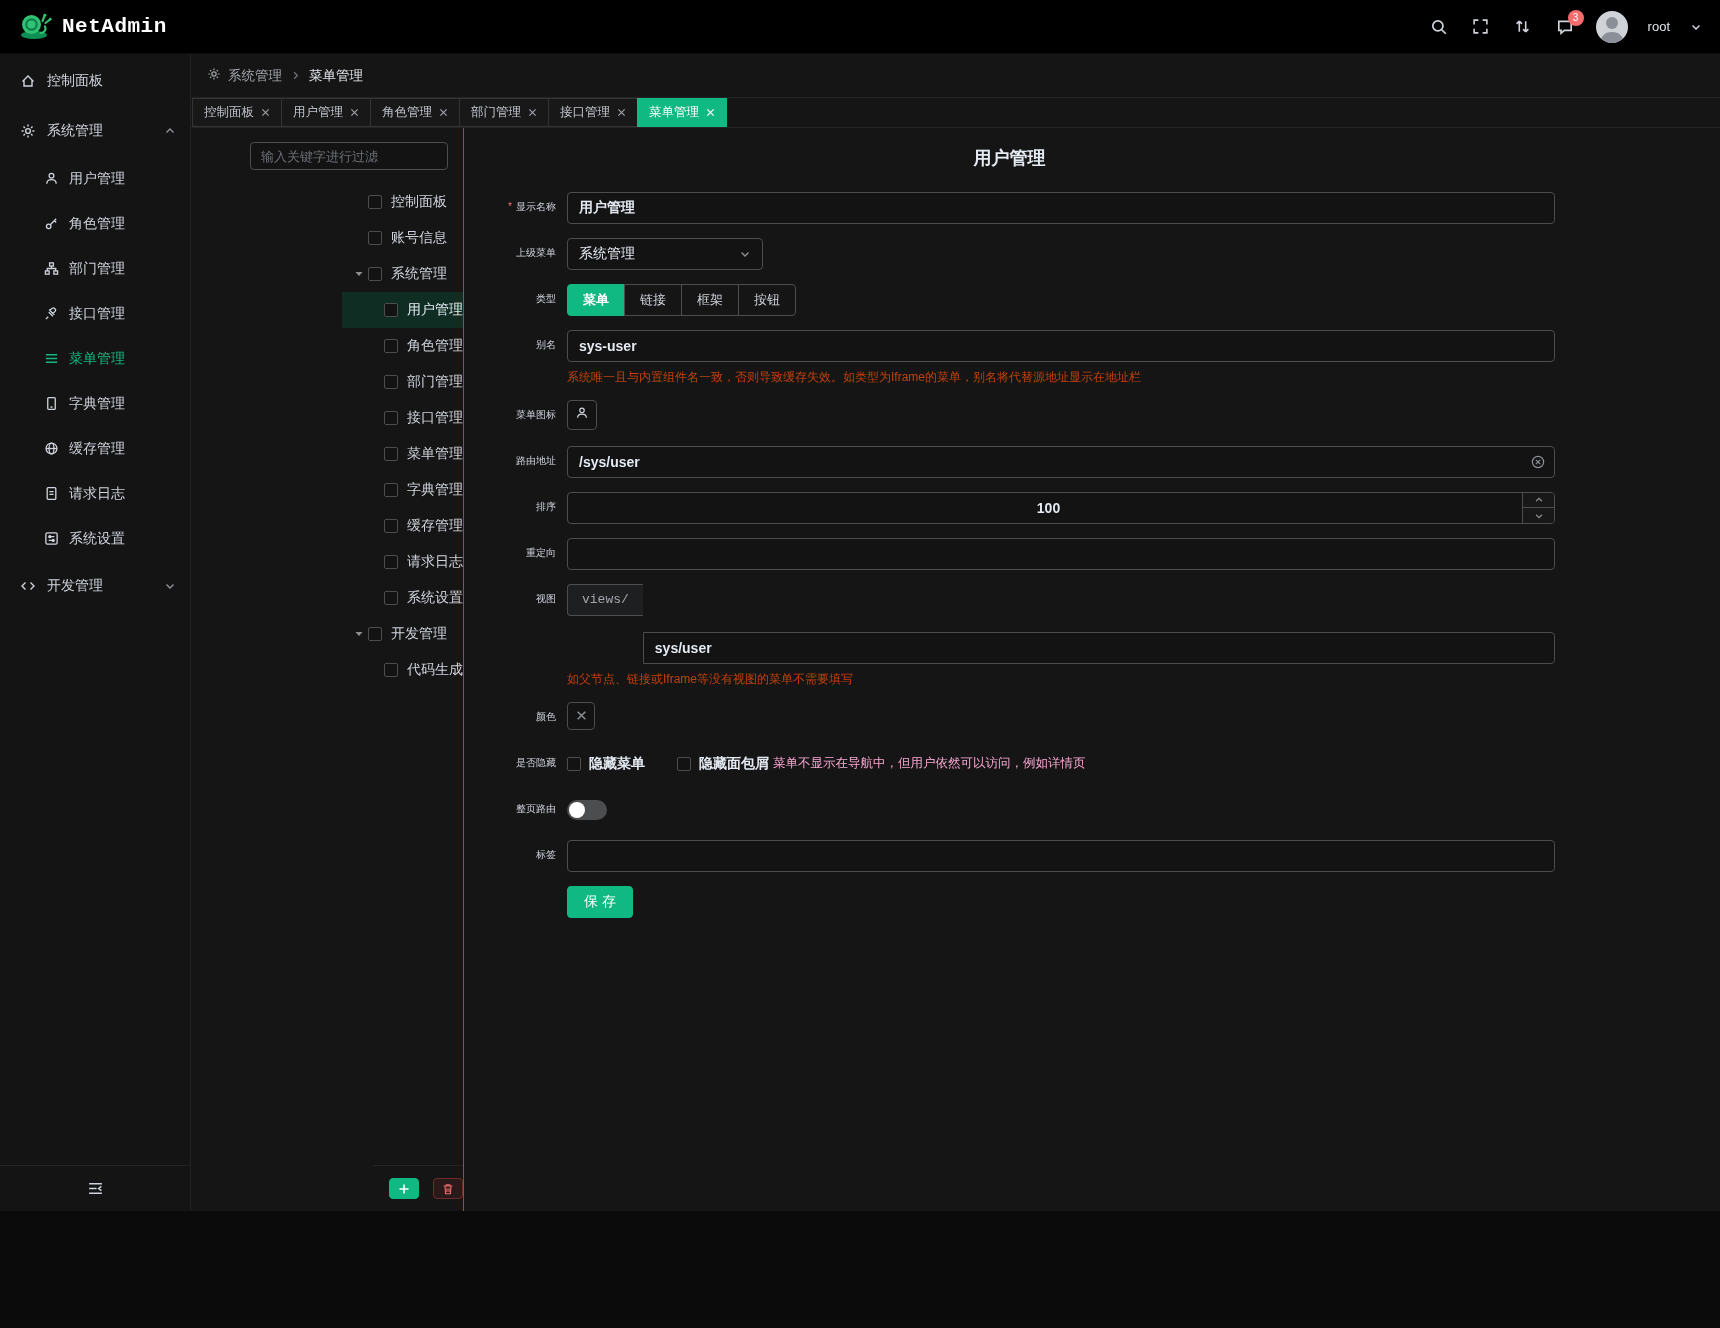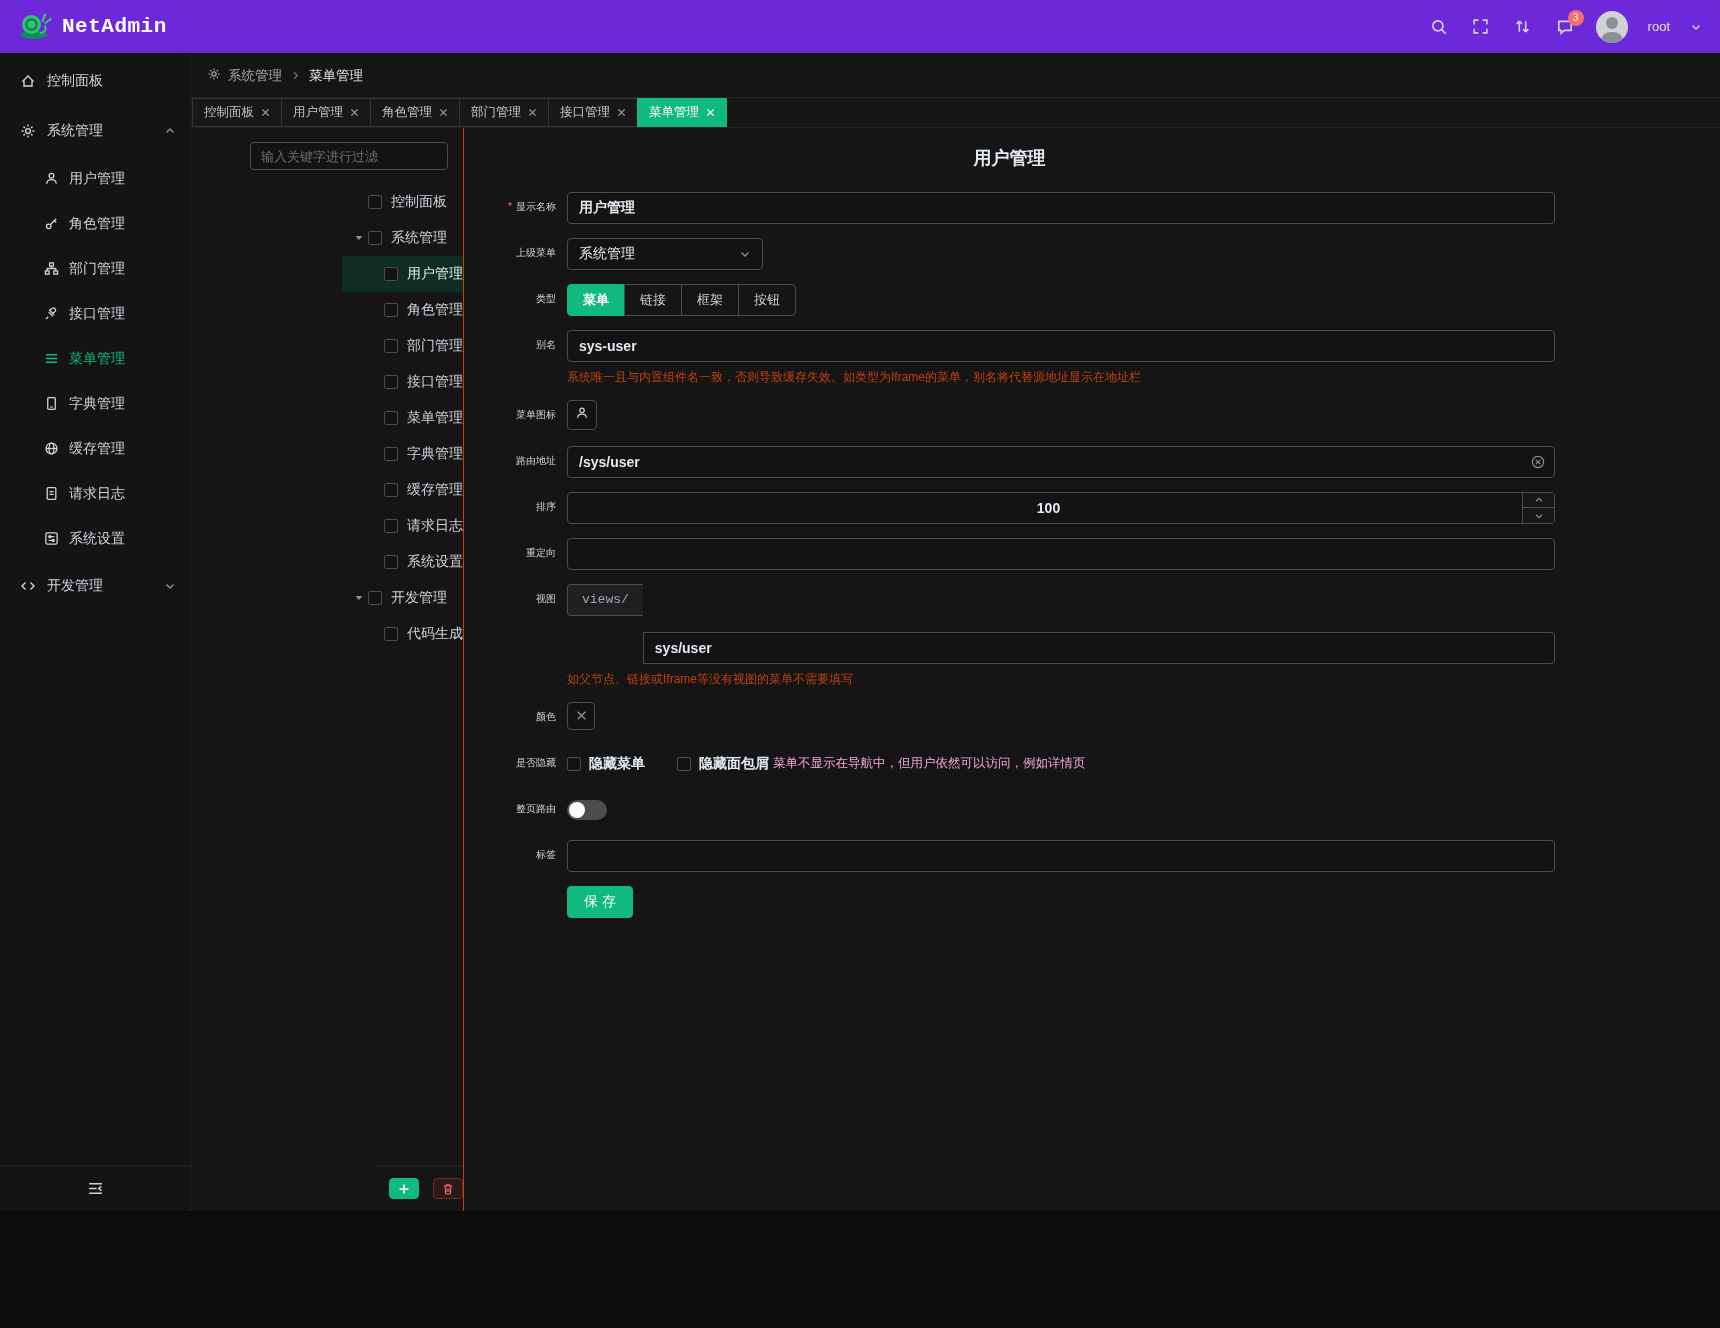--- a/index.html
+++ b/index.html
@@ -1,20 +1,20 @@
 <!DOCTYPE html>
 <html><head>
 <meta charset="utf-8">
 <style>
   * { box-sizing: border-box; margin: 0; padding: 0; }
   html,body { width: 1720px; height: 1328px; background: #0b0b0b; font-family: "Liberation Sans", sans-serif; }
   .app { width: 1720px; height: 1211px; display: flex; flex-direction: column; background: #141414; overflow: hidden; }
 
   
-  .topbar { height: 54px; flex: 0 0 54px; background: #6d28d9; border-bottom: 1px solid #0c0c0c;
+  .topbar { height: 54px; flex: 0 0 54px; background: #000000; border-bottom: 1px solid #0c0c0c;
             display: flex; align-items: center; padding: 2px 18px; }
   .brand { display: flex; align-items: center; gap: 10px; }
   .app-name { color: #ffffff; font-size: 21px; font-weight: 700; letter-spacing: .5px; font-family: "Liberation Mono", monospace; }
   .topbar-right { margin-left: auto; display: flex; align-items: center; gap: 20px; }
   .tb-icon { width: 22px; height: 22px; display: inline-flex; align-items: center; justify-content: center;
              color: #cfd3dc; cursor: pointer; position: relative; }
   .tb-icon svg { display: block; }
   .badge { position: absolute; top: -6px; right: -8px; min-width: 16px; height: 16px; border-radius: 8px;
            background: #f56c6c; color: #fff; font-size: 10px; line-height: 16px; text-align: center; padding: 0 4px; }
   .avatar { width: 32px; height: 32px; border-radius: 50%; background: #cfd3d8; overflow: hidden;
@@ -430,20 +430,29 @@
             <div class="tree-row">
               <span class="expander hidden-exp">
                   <svg width="10" height="10" viewBox="0 0 10 10">
                     <path d="M2 2l6 3-6 3z" fill="currentColor"></path>
                   </svg>
                 </span>
               <span class="cb"></span>
               <span class="tree-label">控制面板</span>
             </div>
 
+            <div class="tree-row">
+              <span class="expander hidden-exp">
+                  <svg width="10" height="10" viewBox="0 0 10 10">
+                    <path d="M2 2l6 3-6 3z" fill="currentColor"></path>
+                  </svg>
+                </span>
+              <span class="cb"></span>
+              <span class="tree-label">账号信息</span>
+            </div>
 
             <div class="tree-row">
               <span class="expander">
                   <svg width="10" height="10" viewBox="0 0 10 10">
                     <path d="M1.5 3l3.5 4 3.5-4z" fill="currentColor"></path>
                   </svg>
                 </span>
               <span class="cb"></span>
               <span class="tree-label">系统管理</span>
             </div>

